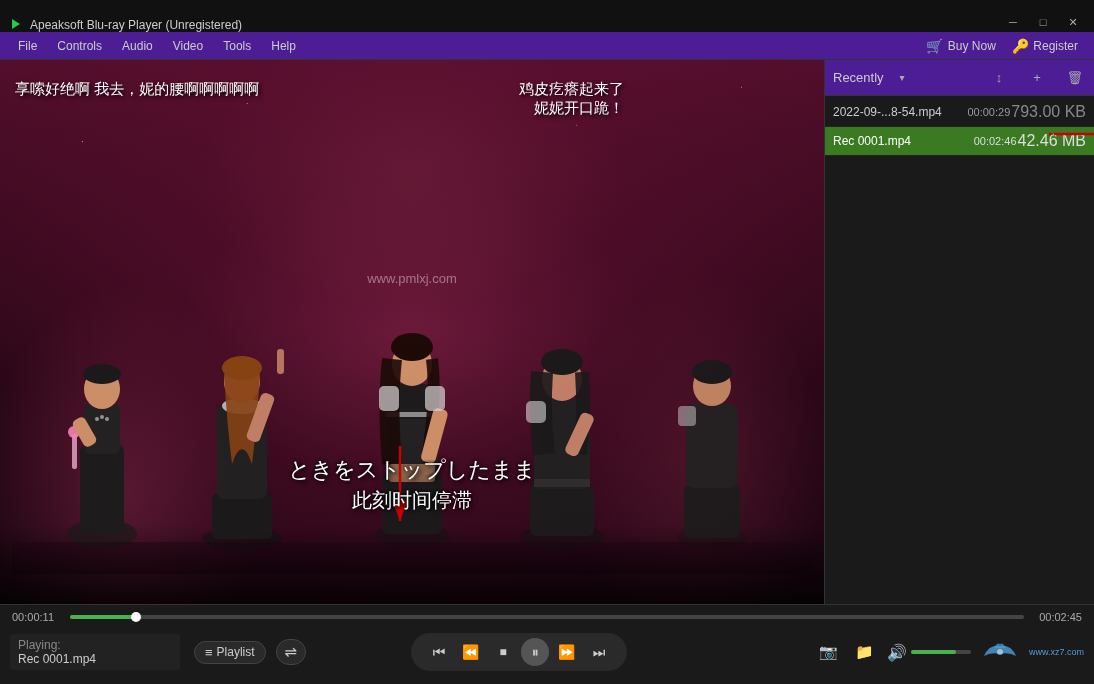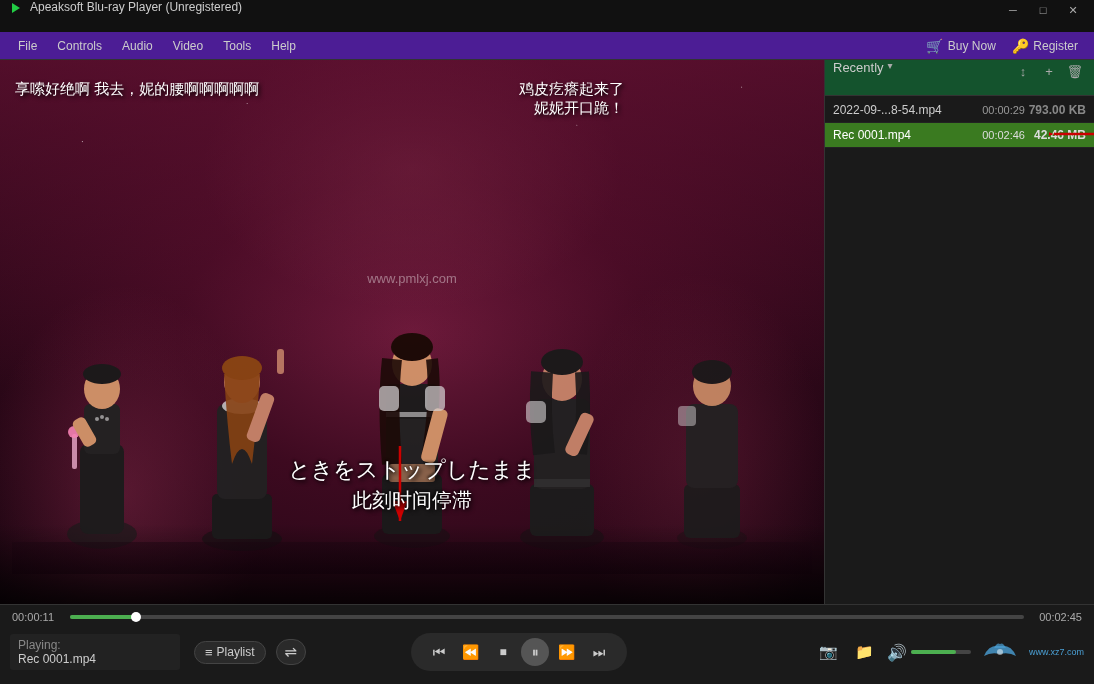--- a/index.html
+++ b/index.html
@@ -11,21 +11,21 @@
       overflow: hidden;
       color: #ccc;
       font-size: 12px;
     }
 
     
     #title-bar {
       height: 32px;
       background: #111;
       display: flex;
-      align-items: flex-start;
+      align-items: flex-end;
       padding: 0 8px;
       user-select: none;
     }
     #title-bar .app-icon {
       width: 16px; height: 16px;
       margin-right: 6px;
       display: flex; align-items: center; justify-content: center;
     }
     #title-bar .app-icon svg { width: 14px; height: 14px; }
     #title-bar .title-text {
@@ -161,25 +161,25 @@
     #sidebar {
       width: 270px;
       background: #1a1a1a;
       display: flex;
       flex-direction: column;
       border-left: 1px solid #333;
     }
 
     #sidebar-header {
       height: 36px;
-      background: #14532d;
-      display: flex;
-      align-items: flex-start;
+      background: #4c1d95;
+      display: flex;
+      align-items: center;
       padding: 0 8px;
-      gap: 4px;
+      gap: 16px;
       border-bottom: 1px solid #333;
     }
     .sidebar-title {
       color: #ccc;
       font-size: 13px;
       font-weight: 500;
     }
     .sidebar-chevron {
       color: #aaa;
       font-size: 10px;
@@ -221,26 +221,24 @@
       white-space: nowrap;
     }
     .playlist-item.active .playlist-item-name { color: #fff; }
     .playlist-item-duration {
       font-size: 11px;
       color: #999;
       white-space: nowrap;
     }
     .playlist-item.active .playlist-item-duration { color: #ddd; }
     .playlist-item-size {
-      font-size: 12px;
+      font-size: 16px;
       color: #888;
       white-space: nowrap;
       min-width: 60px;
-      text-align: right;
-      font-weight: bold;
     }
     .playlist-item.active .playlist-item-size { color: #ddd; }
 
     
     #bottom-controls {
       height: 71px;
       background: #1a1a1a;
       border-top: 1px solid #333;
       display: flex;
       flex-direction: column;

